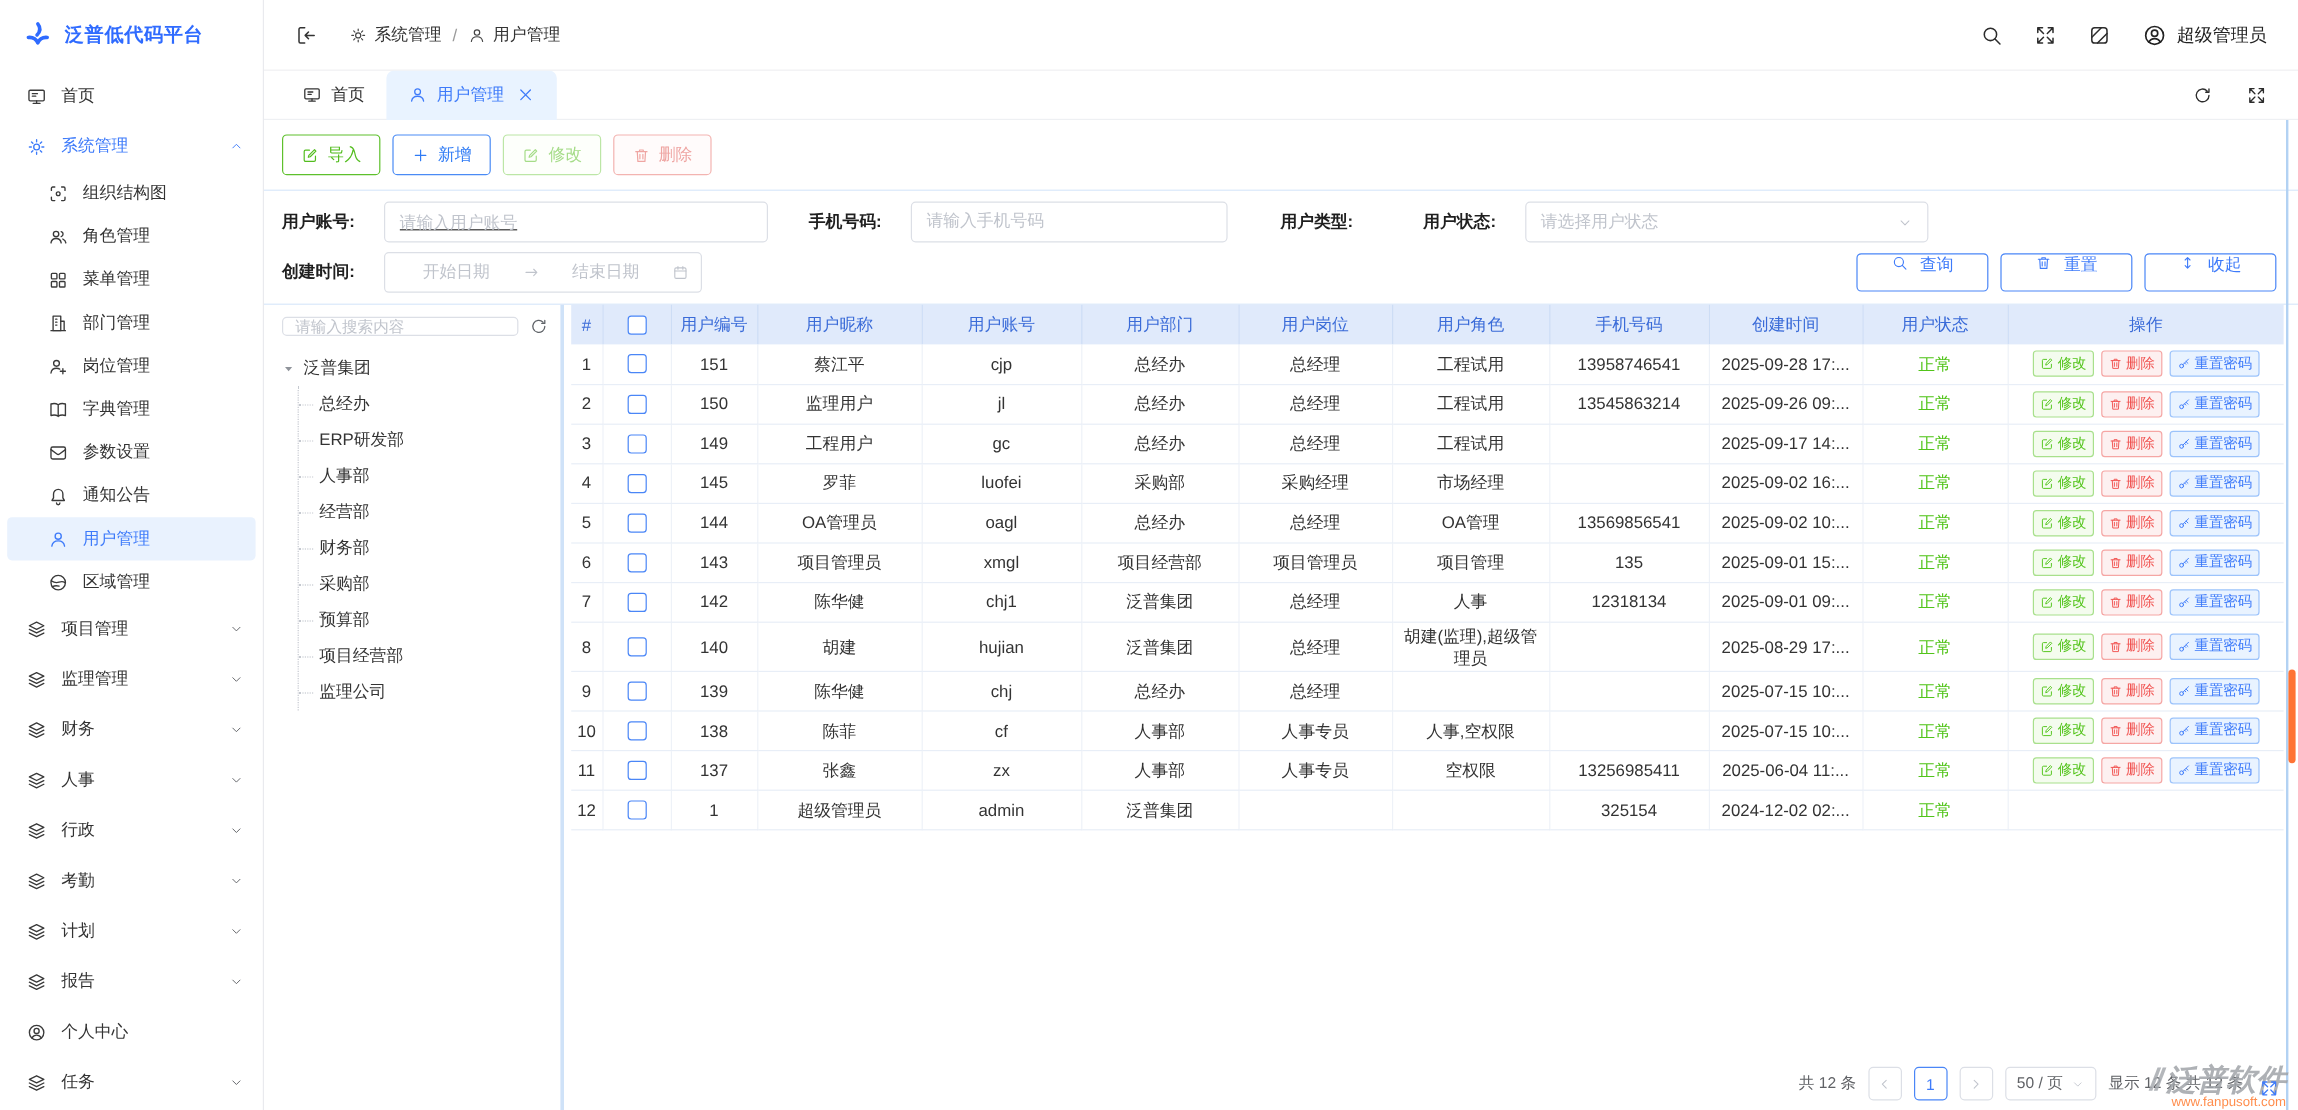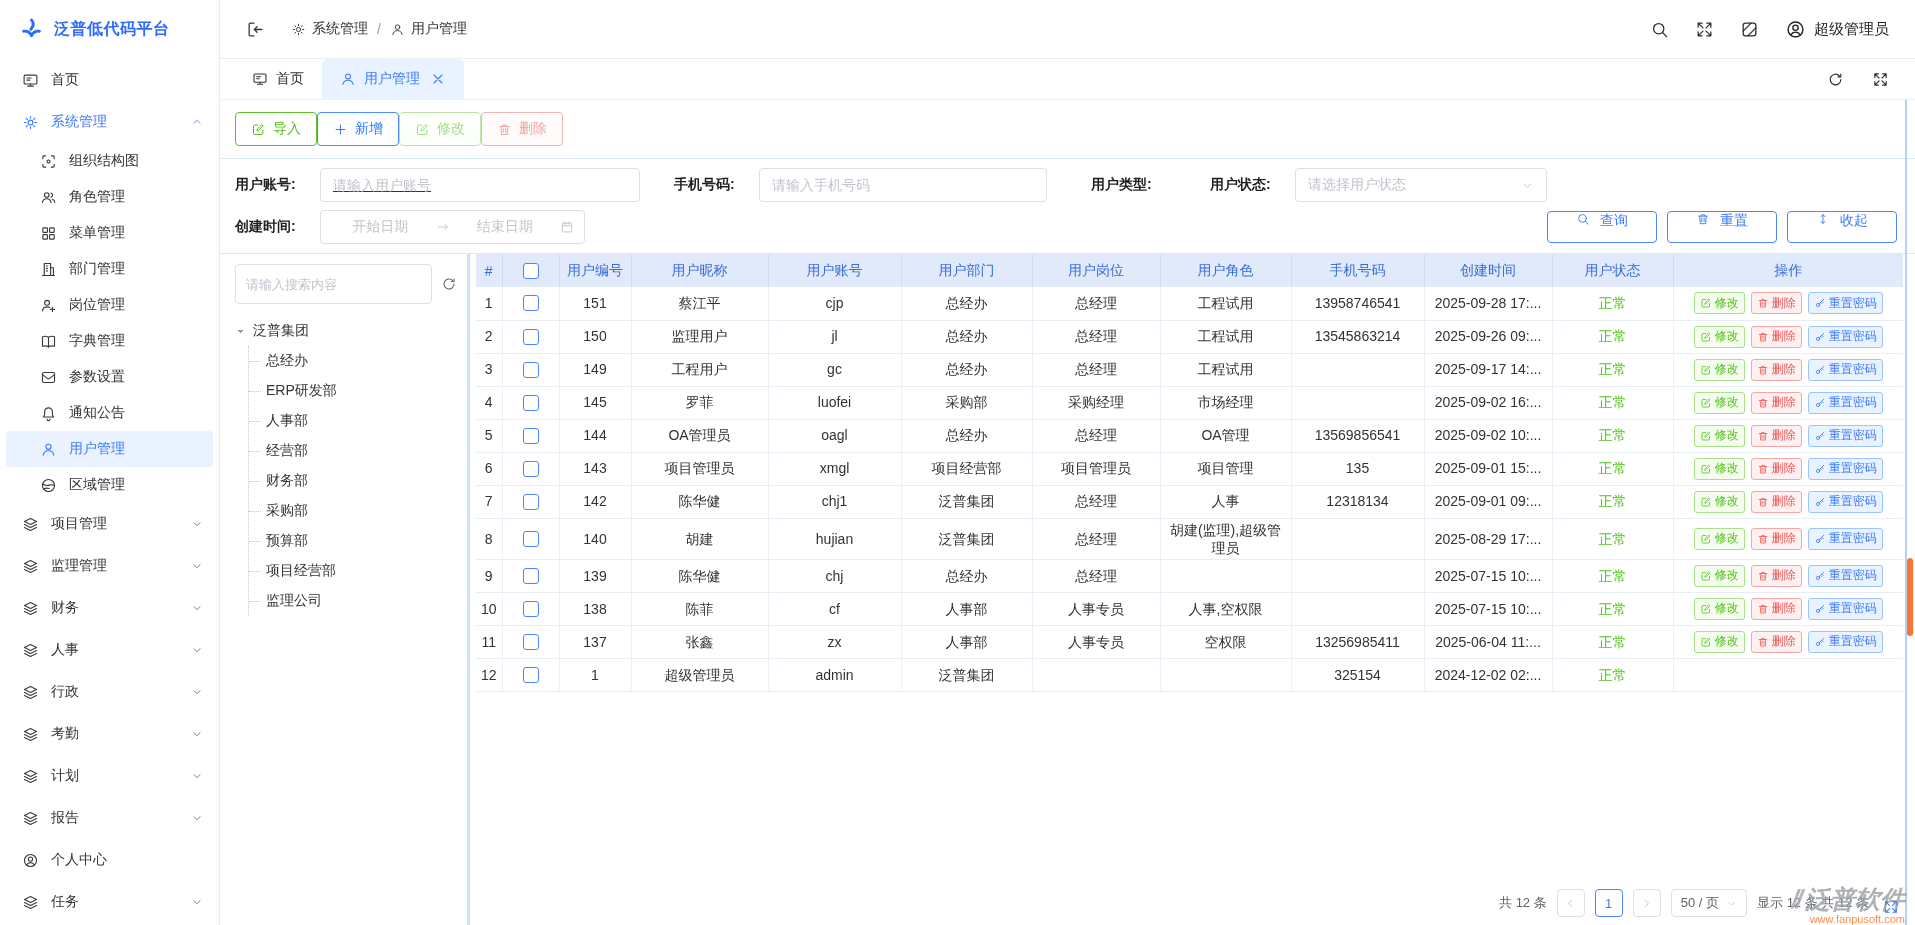--- a/index.html
+++ b/index.html
@@ -54,21 +54,21 @@
     font-size: 14px; color: #333; cursor: pointer; }
   .tab .icon { font-size: 16px; }
   .tab.active { background: #e9f3ff; color: #3e7bfa; border-radius: 6px 6px 0 0; }
   .tab.active .icon { color: #3e7bfa; }
   .tab-close { font-size: 12px; color: #3e7bfa; margin-left: 2px; }
   .tab-actions { margin-left: auto; display: flex; align-items: center; gap: 28px; padding-right: 12px; }
   .tab-actions .icon { font-size: 17px; color: #2c2c2c; cursor: pointer; }
 
   
   .content { flex: 1; display: flex; flex-direction: column; min-height: 0; background: #fff; position: relative; }
-  .toolbar { display: flex; padding: 12px 15px; }
+  .toolbar { display: flex; gap: 10px; padding: 12px 15px; }
   .btn { display: inline-flex; align-items: center; gap: 7px; height: 34px; padding: 0 15px;
     border-radius: 4px; border: 1px solid; background: #fff; font-size: 14px; cursor: pointer;
     font-family: inherit; }
   .btn .icon { font-size: 15px; }
   .btn-import { color: #53bd1f; border-color: #5ec02c; }
   .btn-add { color: #2f7bf5; border-color: #4a8bf5; }
   .btn-edit-dis { color: #a5dc88; border-color: #bce6a6; background: #fdfffb; }
   .btn-del-dis { color: #efa5a2; border-color: #f3b4b1; background: #fffbfb; }
   .hr-blue { border: none; border-top: 1px solid #d9e8fa; }
 
@@ -89,21 +89,21 @@
   .filter-actions { margin-left: auto; display: flex; gap: 10px; padding-right: 3px; }
   .btn-ghost { display: inline-flex; align-items: flex-start; gap: 10px; height: 32px; padding: 0 28px;
     border: 1px solid #4a86f7; color: #3e7bfa; background: #fff; border-radius: 4px; font-size: 14px;
     cursor: pointer; font-family: inherit; }
   .btn-ghost .icon { font-size: 14px; }
 
   
   .body-row { flex: 1; display: flex; min-height: 0; padding-left: 15px; border-top: 1px solid #d9e8fa; }
   .tree-panel { width: 232px; min-width: 232px; padding: 10px 10px 0 0; }
   .tree-search { display: flex; align-items: center; gap: 9px; margin-bottom: 12px; }
-  .tree-search input { flex: 1; height: 40px; border: 1px solid #dcdfe6; border-radius: 4px;
+  .tree-search input { flex: 1; height: 16px; border: 1px solid #dcdfe6; border-radius: 4px;
     padding: 0 10px; font-size: 13px; font-family: inherit; color: #333; min-width: 0; }
   .tree-search input::placeholder { color: #c0c4cc; }
   .tree-refresh { font-size: 16px; color: #5f6368; cursor: pointer; }
   .tree { font-size: 14px; color: #333; }
   .tree-root { display: flex; align-items: center; gap: 7px; height: 30px; cursor: pointer; }
   .tree-root .caret { font-size: 11px; color: #8f939a; }
   .tree-children { margin-left: 13px; border-left: 1px dotted #c5c9d0; }
   .tree-node { display: flex; align-items: center; height: 30px; cursor: pointer; white-space: nowrap; }
   .tree-node::before { content: ""; width: 12px; border-top: 1px dotted #c5c9d0; margin-right: 5px; }
 
@@ -558,24 +558,24 @@
           <span>删除</span>
         </button>
       </div>
       <hr class="hr-blue">
 
       <div class="filters">
         <div class="filter-row">
           <span class="f-label">用户账号:</span>
           <input class="f-input" style="width: 320px; text-decoration: underline;" placeholder="请输入用户账号">
           <span class="f-label g2">手机号码:</span>
-          <input class="f-input" style="width: 288px;" placeholder="请输入手机号码">
+          <input class="f-input" style="width: 264px; font-family: Liberation Serif, serif;" placeholder="请输入手机号码">
           <span class="f-label g3">用户类型:</span>
           <span class="f-label g4">用户状态:</span>
-          <div class="f-select" style="width:252px">
+          <div class="f-select" style="width:336px">
             <span class="ph">请选择用户状态</span>
             <span class="icon">
                 <svg viewBox="0 0 24 24">
                   <path d="M6 9.5l6 6 6-6"></path>
                 </svg>
               </span>
           </div>
         </div>
         <div class="filter-row">
           <span class="f-label">创建时间:</span>

